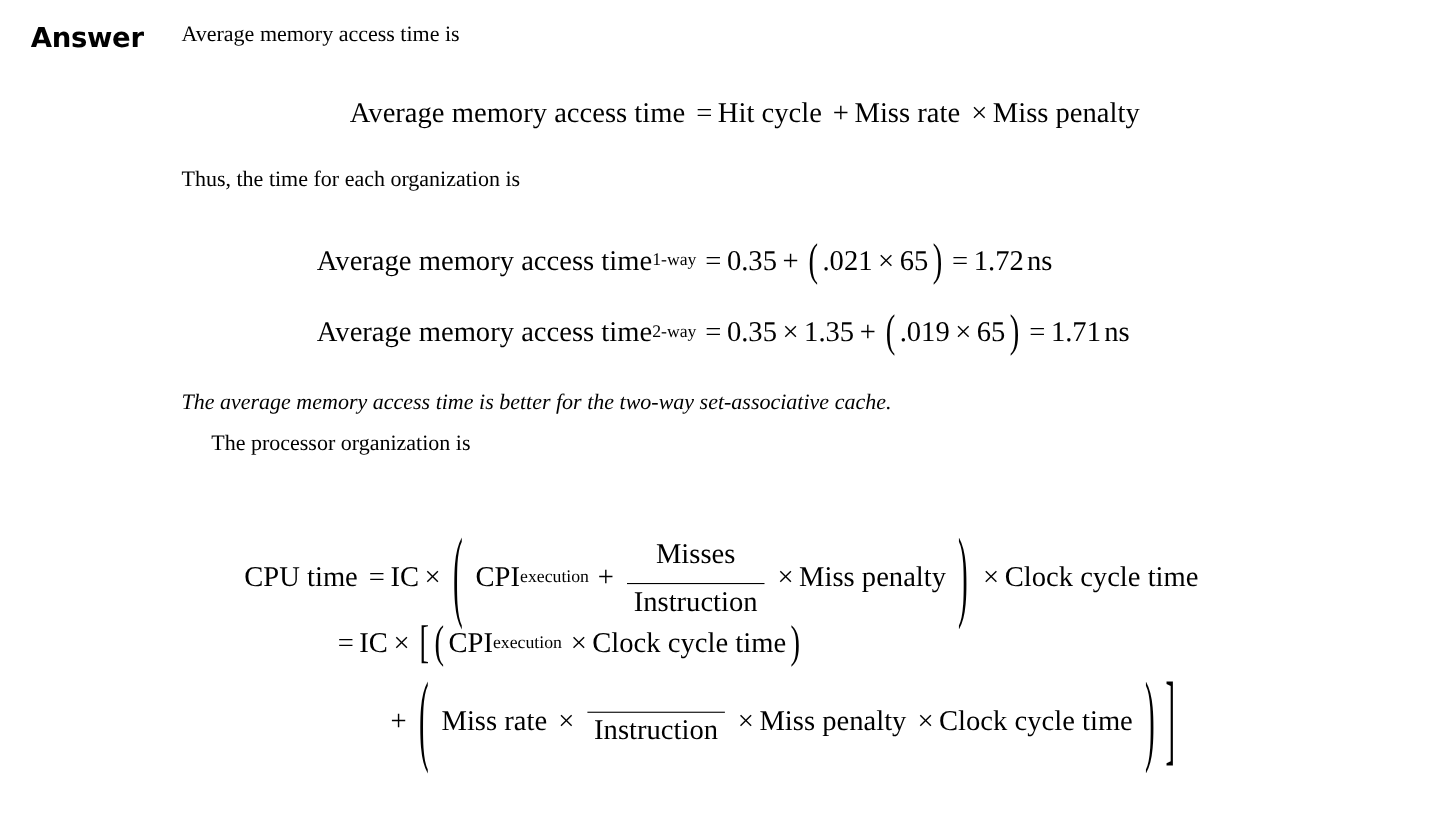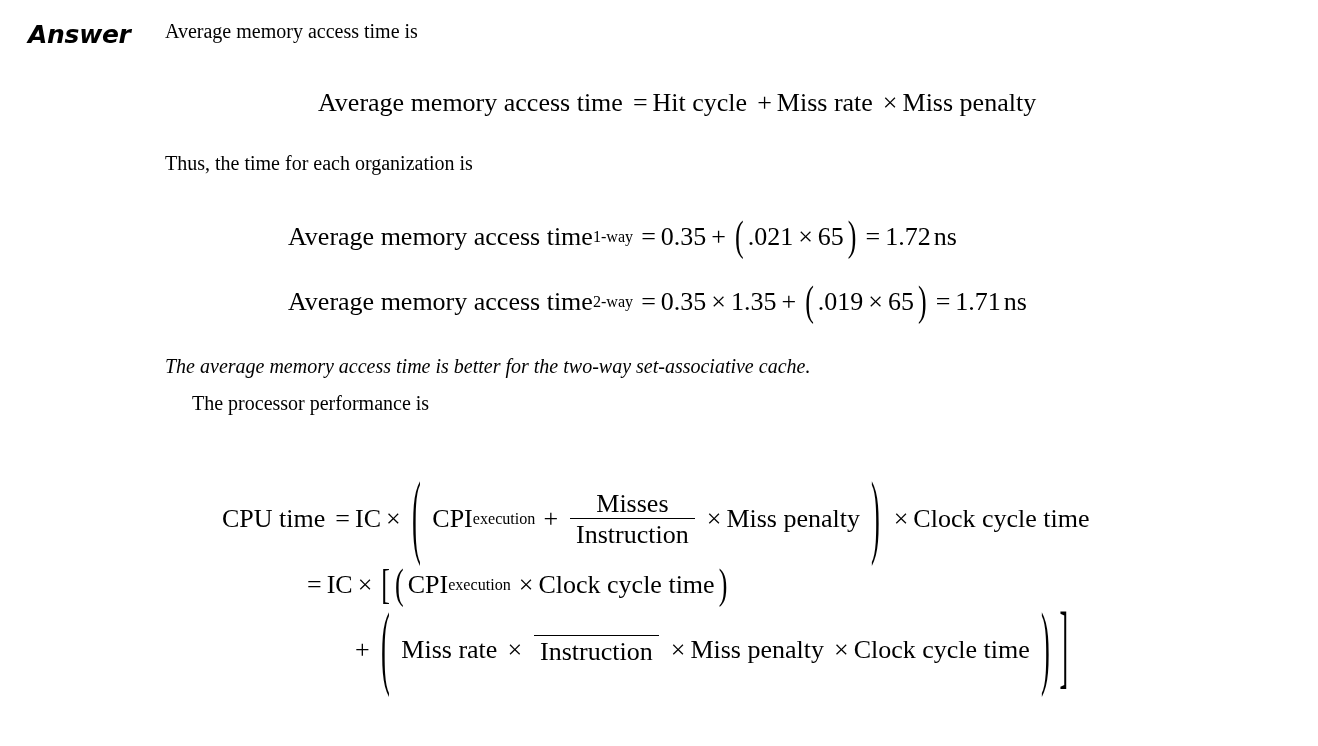--- a/index.html
+++ b/index.html
@@ -17,21 +17,20 @@
   }
 
   
   .abs { position: absolute; white-space: nowrap; }
 
   .answer-label {
     left: 28px;
     top: 20px;
     font-family: "DejaVu Sans", "Liberation Sans", sans-serif;
     font-weight: bold;
-    font-style: italic;
     font-size: 25px;
     letter-spacing: -0.3px;
   }
 
   .body-text {
     font-family: "Liberation Serif", "DejaVu Serif", serif;
     font-size: 20px;
     line-height: 1.18;
   }
 
@@ -62,21 +61,21 @@
   .frac {
     display: inline-flex;
     flex-direction: column;
     align-items: center;
     justify-content: center;
     vertical-align: middle;
     margin: 0 7px;
     line-height: 1.05;
   }
   .frac .num { padding: 0 6px 1px 6px; }
-  .frac .den { padding: 2px 6px 0 6px; border-top: 1.6px solid #000; }
+  .frac .den { padding: 2px 6px 0 6px; border-top: 1.6px solid #000; margin-top: 12px; }
 
   
   .delim {
     display: inline-block;
     font-size: 26px;
     line-height: 0.8;
     margin: 0 2px;
   }
   .paren-big   { transform: scaleY(3.55) scaleX(1.02); transform-origin: center; padding: 0 4px; }
   .bracket-big { transform: scaleY(3.55) scaleX(1.0);  transform-origin: center; padding: 0 2px; }
@@ -137,21 +136,21 @@
   <span>.019</span>
   <span class="op">×</span>
   <span>65</span>
   <span class="delim paren-mid">)</span>
   <span class="op">=</span>
   <span>1.71</span>
   <span style="margin-left:3px">ns</span>
 </div>
 
 <div class="abs body-text para-better">The average memory access time is better for the two-way set-associative cache.</div>
-<div class="abs body-text para-proc">The processor performance is</div>
+<div class="abs body-text para-proc">The processor organization is</div>
 
 <div class="abs math eq-cpu-1">
   <span class="word">CPU time</span>
   <span class="op">=</span>
   <span>IC</span>
   <span class="op">×</span>
   <span class="delim paren-big">(</span>
   <span style="margin-left:6px">CPI</span>
   <sub class="sb">execution</sub>
   <span class="op" style="margin-left:8px">+</span>

